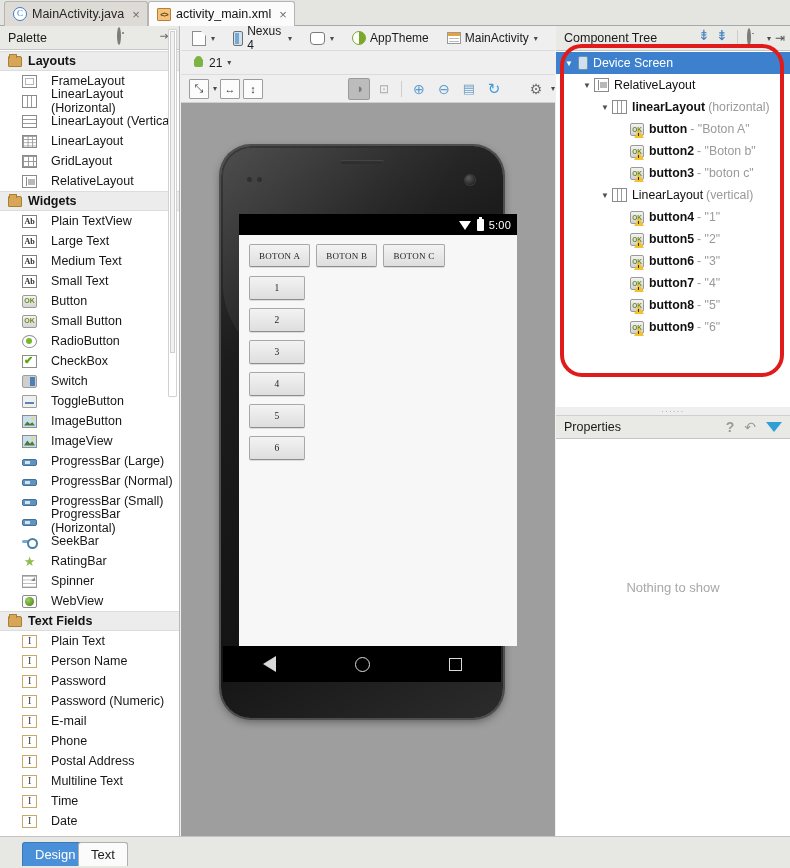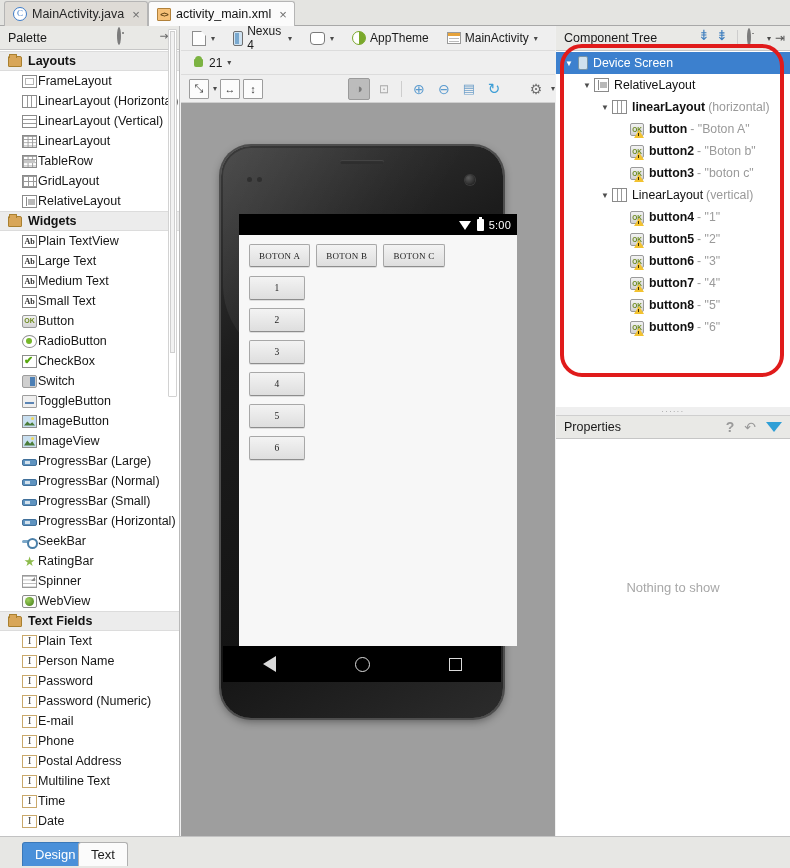--- a/index.html
+++ b/index.html
@@ -66,21 +66,21 @@
     position: absolute; top: 25px; left: 0; right: 0; bottom: 0;
     overflow: hidden; background: #fff;
   }
   .pgroup {
     height: 20px; background: #ececec;
     border-top: 1px solid #dcdcdc; border-bottom: 1px solid #dcdcdc;
     display: flex; align-items: center; gap: 6px; padding-left: 8px;
     font-weight: bold; font-size: 12.5px; color: #131313;
   }
   .pitem {
-    height: 20px; display: flex; align-items: center; gap: 1px;
+    height: 20px; display: flex; align-items: center; gap: 14px;
     padding-left: 22px; font-size: 12.5px; color: #161616;
   }
   .folder-ico {
     width: 14px; height: 11px; background: #d8a659;
     border: 1px solid #a9802f; border-radius: 1px 2px 1px 1px;
     position: relative;
   }
   .folder-ico:before {
     content:''; position:absolute; left:0; top:-3px; width:6px; height:3px;
     background:#d8a659; border:1px solid #a9802f; border-bottom:none;
@@ -397,24 +397,20 @@
       </div>
       <div class="pitem">
         <span class="w-ico ic-linv"></span>
         <span>LinearLayout (Vertical)</span>
       </div>
       <div class="pitem">
         <span class="w-ico ic-table"></span>
         <span>LinearLayout</span>
       </div>
       <div class="pitem">
-        <span class="w-ico ic-trow"></span>
-        <span>TableRow</span>
-      </div>
-      <div class="pitem">
         <span class="w-ico ic-grid"></span>
         <span>GridLayout</span>
       </div>
       <div class="pitem">
         <span class="w-ico ic-rel"></span>
         <span>RelativeLayout</span>
       </div>
       <div class="pgroup">
         <span class="folder-ico"></span>
         <span>Widgets</span>
@@ -431,20 +427,24 @@
         <span class="w-ico ic-ab">Ab</span>
         <span>Medium Text</span>
       </div>
       <div class="pitem">
         <span class="w-ico ic-ab">Ab</span>
         <span>Small Text</span>
       </div>
       <div class="pitem">
         <span class="w-ico ic-btn">OK</span>
         <span>Button</span>
+      </div>
+      <div class="pitem">
+        <span class="w-ico ic-btn">OK</span>
+        <span>Small Button</span>
       </div>
       <div class="pitem">
         <span class="w-ico ic-radio"></span>
         <span>RadioButton</span>
       </div>
       <div class="pitem">
         <span class="w-ico ic-check"></span>
         <span>CheckBox</span>
       </div>
       <div class="pitem">

